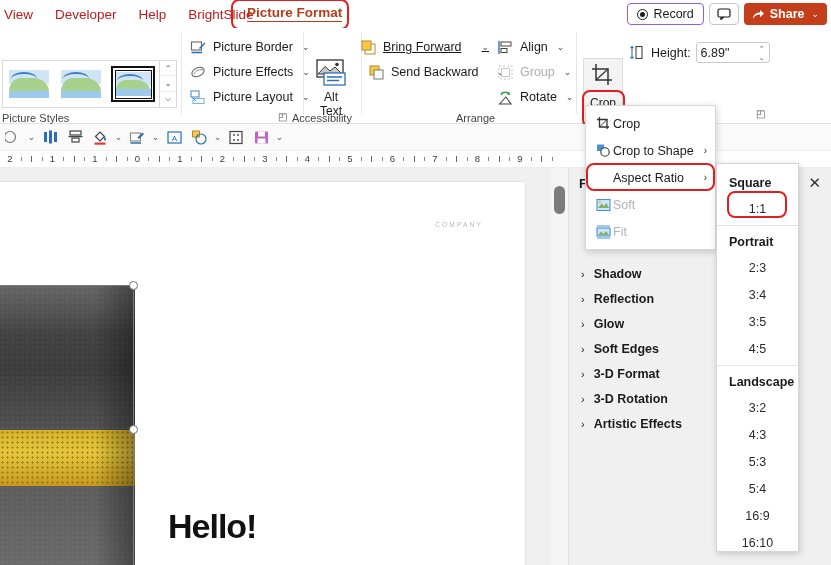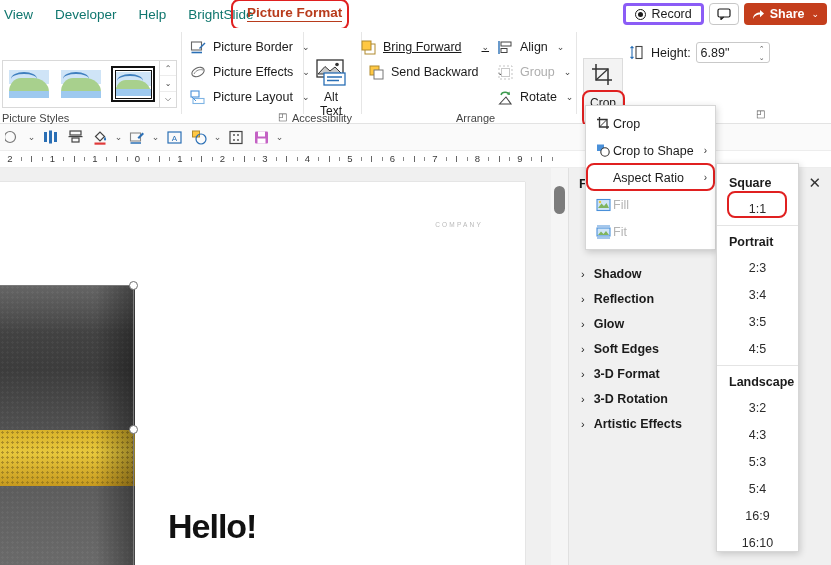--- a/index.html
+++ b/index.html
@@ -13,40 +13,40 @@
   }
   #app { position: relative; width: 831px; height: 565px; overflow: hidden; background:#fff; }
 
   
   .tabbar {
     position: absolute; left:0; top:0; width:831px; height:28px;
     background:#ffffff;
     display:flex; align-items:center;
   }
   .tab {
-    font-size: 13.5px; color:#0f766e; padding: 2px 10px; margin-right:2px;
+    font-size: 13.5px; color:#b91c1c; padding: 2px 10px; margin-right:2px;
     white-space:nowrap; cursor:default;
   }
   .tab.first { padding-left: 4px; }
   .tab-picfmt {
     position:absolute; left:235px; top:2px;
     font-size:13.5px; font-weight:bold; color:#b83b1c;
     padding: 3px 12px 5px 12px;
   }
   .tab-picfmt .ul {
     position:absolute; left:12px; right:12px; bottom:3px; height:1.5px; background:#b83b1c;
   }
   .redbox {
     position:absolute; border:2.2px solid #e02020; border-radius:8px;
     pointer-events:none;
   }
   
   .tr-cluster { position:absolute; right:4px; top:2px; height:24px; display:flex; align-items:center; gap:5px; }
   .btn-record {
-    height:22px; border:3px solid #8b5cf6; border-radius:4px; background:#fff;
+    height:22px; border:1px solid #8b5cf6; border-radius:4px; background:#fff;
     display:flex; align-items:center; gap:5px; padding:0 9px; font-size:12.5px; color:#1b1b1b;
   }
   .rec-dot { width:11px; height:11px; border-radius:50%; border:1.5px solid #1b1b1b; position:relative; }
   .rec-dot::after { content:""; position:absolute; left:2px; top:2px; width:5px; height:5px; border-radius:50%; background:#1b1b1b; }
   .btn-comment {
     width:30px; height:22px; border:1px solid #c7c7c7; border-radius:4px; background:#fff;
     display:flex; align-items:center; justify-content:center;
   }
   .btn-share {
     height:22px; border-radius:4px; background:#c43e1c; color:#fff;
@@ -606,21 +606,21 @@
       <span class="mi-arrow">›</span>
     </div>
     <div class="mi dim">
       <span class="mi-ico">
         <svg width="15" height="14" viewBox="0 0 15 14">
           <rect x="1" y="1.5" width="13" height="11" fill="#cfe4f7" stroke="#4a90d9" stroke-width="1.1"></rect>
           <path d="M2 10 L5.5 5.5 L8 8 L10.5 5 L13 10 Z" fill="#7fb45e"></path>
           <circle cx="4" cy="4" r="1.2" fill="#e8c83c"></circle>
         </svg>
       </span>
-      <span class="mi-lbl">Fill</span>
+      <span class="mi-lbl">Soft</span>
     </div>
     <div class="mi dim">
       <span class="mi-ico">
         <svg width="15" height="14" viewBox="0 0 15 14">
           <rect x="1" y="3" width="13" height="8" fill="#cfe4f7" stroke="#4a90d9" stroke-width="1.1"></rect>
           <path d="M2 10 L5 6.5 L7.5 9 L10 6 L13 10 Z" fill="#7fb45e"></path>
           <path d="M1 1 H14 M1 13 H14" stroke="#4a90d9" stroke-width="1.1"></path>
         </svg>
       </span>
       <span class="mi-lbl">Fit</span>

